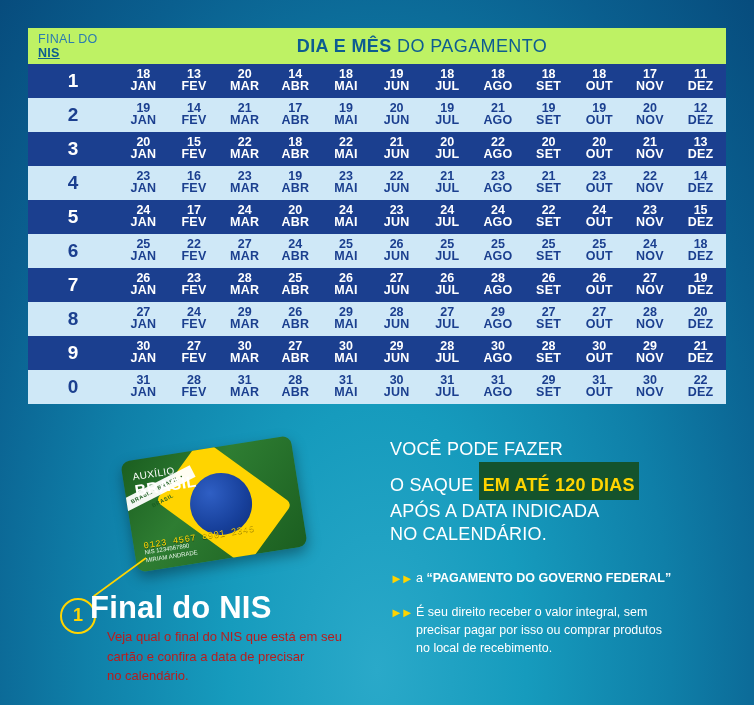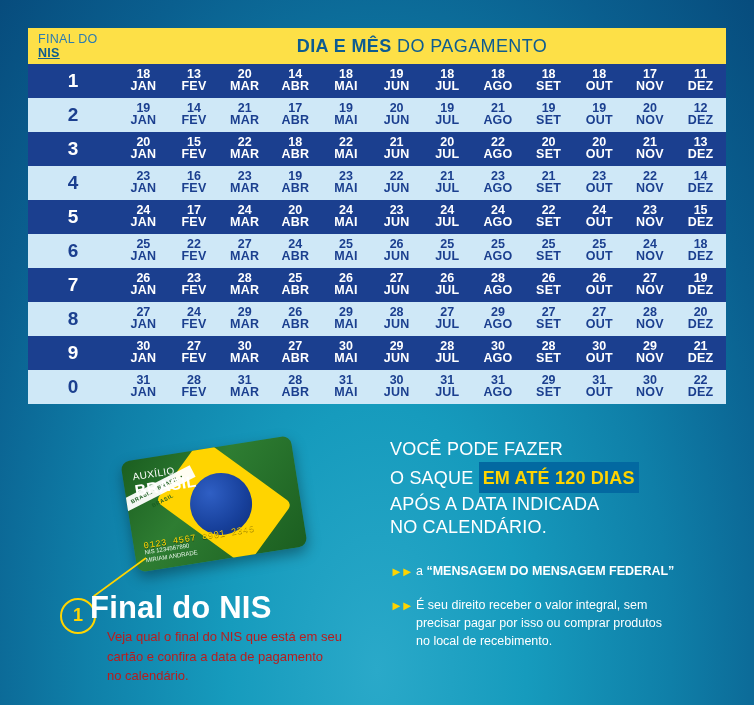--- a/index.html
+++ b/index.html
@@ -30,21 +30,21 @@
   table.cal {
     border-collapse: collapse;
     width: 698px;
     table-layout: fixed;
   }
   table.cal td, table.cal th {
     padding: 0;
     margin: 0;
   }
   .hdr-row th {
-    background: #fde047;
+    background: #bef264;
     height: 36px;
     vertical-align: middle;
   }
   .hdr-nis {
     width: 80px;
     text-align: left;
     padding-left: 10px !important;
     color: #0d5c91;
     font-size: 12.5px;
     font-weight: bold;
@@ -111,24 +111,24 @@
     width: 350px;
     color: #ffffff;
   }
   .headline {
     font-size: 18px;
     line-height: 1.32;
     letter-spacing: .2px;
     font-weight: normal;
   }
   .headline .hl {
-    background: #0369a1;
+    background: #14532d;
     color: #ffd400;
     font-weight: bold;
-    padding: 5px 4px 2px 4px;
+    padding: 12px 4px 2px 4px;
     display: inline-block;
   }
   .bullets {
     margin-top: 22px;
   }
   .bullet {
     position: relative;
     padding-left: 26px;
     margin-bottom: 16px;
     font-size: 12.5px;
@@ -823,36 +823,36 @@
     </div>
 
     <svg class="leader" viewBox="0 0 80 72">
       <path d="M72 2 L20 40 L20 62" stroke="#ffd400" stroke-width="1.6" fill="none"></path>
     </svg>
 
     <div class="badge1">1</div>
     <div class="final-title">Final do NIS</div>
     <div class="final-sub">
       <div>Veja qual o final do NIS que está em seu</div>
-      <div>cartão e confira a data de pagamento</div>
+      <div>cartão e confira a data de precisar</div>
       <div>no calendário.</div>
     </div>
 
     <div class="right-block">
       <div class="headline">
         <div>VOCÊ PODE FAZER</div>
         <div><span>O SAQUE </span><span class="hl">EM ATÉ 120 DIAS</span></div>
         <div>APÓS A DATA INDICADA</div>
         <div>NO CALENDÁRIO.</div>
       </div>
 
       <div class="bullets">
         <div class="bullet">
           <span class="arrow">►►</span>
-          <div><span>a </span><b>“MENSAGEM DO MENSAGEM FEDERAL”</b></div>
+          <div><span>a </span><b>“PAGAMENTO DO GOVERNO FEDERAL”</b></div>
         </div>
         <div class="bullet">
           <span class="arrow">►►</span>
           <div>É seu direito receber o valor integral, sem</div>
           <div>precisar pagar por isso ou comprar produtos</div>
           <div>no local de recebimento.</div>
         </div>
       </div>
     </div>
 

